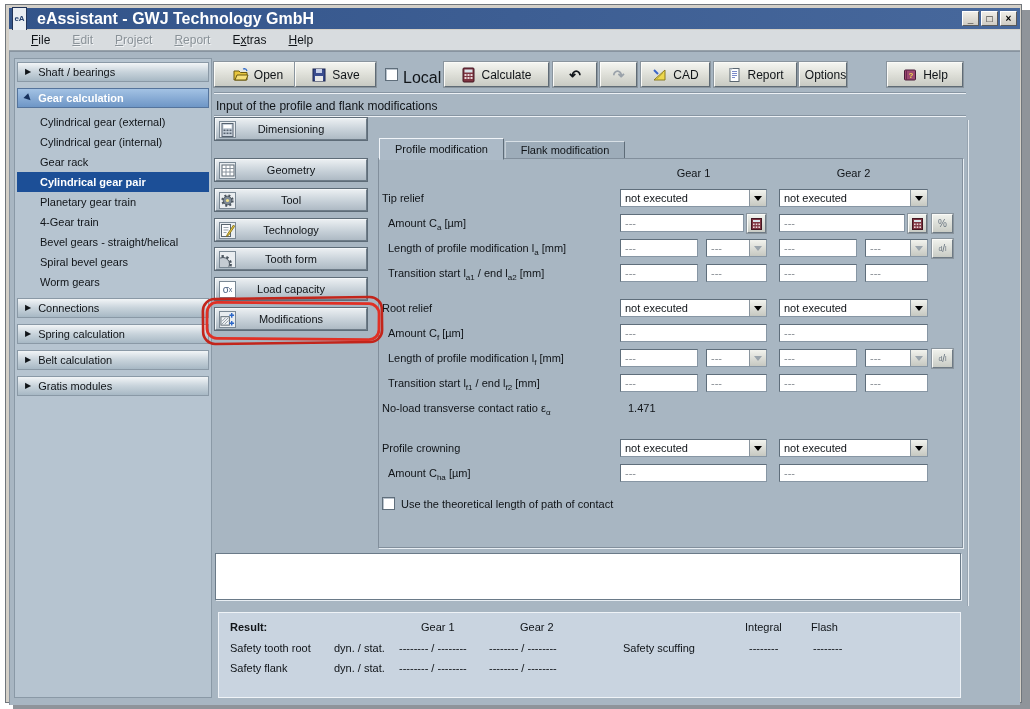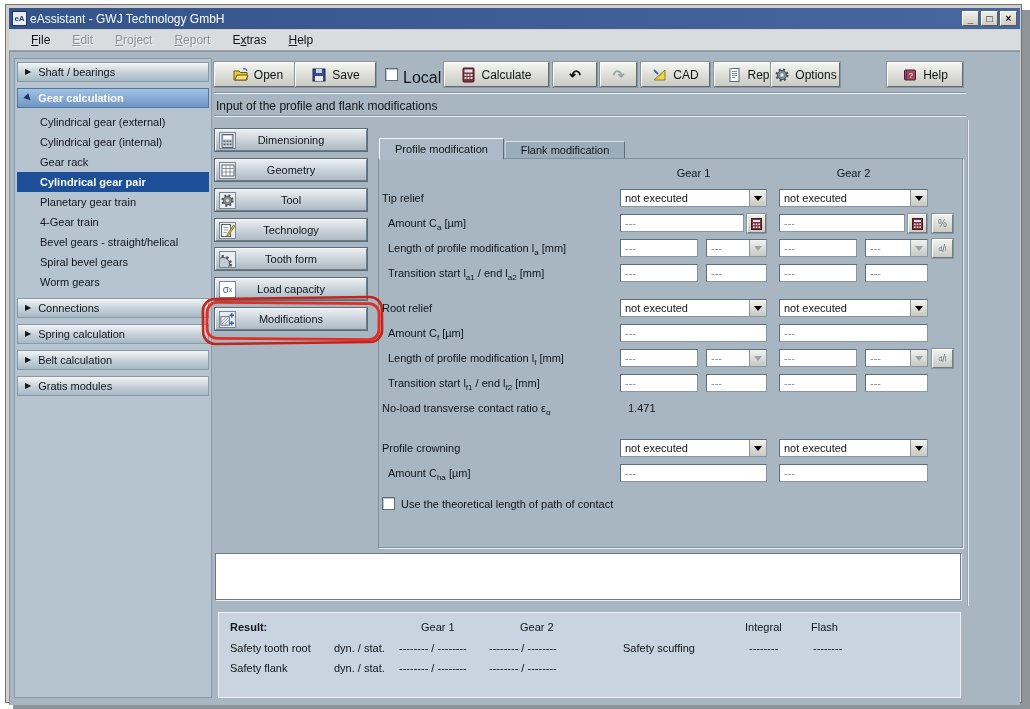--- a/index.html
+++ b/index.html
@@ -7,24 +7,24 @@
               font-family:"Liberation Sans", sans-serif; font-size:11px; color:#101418; }
   .abs { position:absolute; }
 
   
   #window { position:absolute; left:5px; top:4px; width:1017px; height:699px;
             background:#D4D0C8; border:1px solid #70767C;
             box-shadow:8px 6px 0 0 #8F949A; }
   #titlebar { position:absolute; left:3px; top:3px; width:1011px; height:21px;
               background:linear-gradient(90deg,#33548A,#47689C);
               display:flex; align-items:center; padding:0 3px; }
-  #app-icon { width:15px; height:15px; background:#E9EDF2; border:1px solid #223458;
+  #app-icon { width:15px; height:24px; background:#E9EDF2; border:1px solid #223458;
               color:#24406E; font-size:8px; font-weight:bold; display:flex;
-              align-items:center; justify-content:center; margin-right:3px; }
-  #title-text { color:#FFFFFF; font-weight:normal; font-size:12px; }
+              align-items:center; justify-content:center; margin-right:10px; }
+  #title-text { color:#FFFFFF; font-weight:bold; font-size:16px; }
   .winbtn { width:17px; height:15px; background:linear-gradient(180deg,#F0EEE8,#CFCCC4);
             border:1px solid; border-color:#FFFFFF #5A5A5A #5A5A5A #FFFFFF;
             display:flex; align-items:center; justify-content:center;
             font-size:10px; font-weight:bold; color:#000; margin-left:2px; line-height:1; }
   #win-controls { margin-left:auto; display:flex; }
   #menubar { position:absolute; left:3px; top:25px; width:1011px; height:21px;
              background:#D8DCDF; border-bottom:1px solid #96A0A8;
              display:flex; align-items:center; font-size:12px; }
   .menu-item { padding:10px 8px; margin-right:6px; color:#101418; }
   .menu-item.disabled { color:#8A9298; text-shadow:1px 1px 0 #F0F2F4; }
@@ -222,42 +222,42 @@
   <span>CAD</span>
 </div>
 <div class="tb-btn" style="left:714px;width:83px">
   <svg width="15" height="16" viewBox="0 0 15 16">
       <rect x="3" y="1.5" width="9" height="13" fill="#FDFEFE" stroke="#5A6670"></rect>
       <path d="M5 4.5 h5 M5 6.5 h5 M5 8.5 h5 M5 10.5 h3" stroke="#7A8AC8"></path>
       <path d="M3 1.5 l3 0 l-3 3 Z" fill="#BCC6CE"></path>
     </svg>
   <span>Report</span>
 </div>
-<div class="tb-btn" style="left:771px;width:69px">
+<div class="tb-btn" style="left:799px;width:48px">
   <svg width="16" height="16" viewBox="0 0 16 16">
       <circle cx="8" cy="8" r="4.6" fill="#7E8A96" stroke="#4A545E"></circle>
       <circle cx="8" cy="8" r="5.4" fill="none" stroke="#4A545E" stroke-width="2.4" stroke-dasharray="2 2.3"></circle>
       <circle cx="8" cy="8" r="1.7" fill="#E8ECF0"></circle>
     </svg>
   <span>Options</span>
 </div>
 <div class="tb-btn" style="left:887px;width:76px">
   <svg width="16" height="16" viewBox="0 0 16 16">
       <rect x="2.5" y="3" width="11" height="10" rx="1" fill="#9C4870" stroke="#4A1C38"></rect>
       <path d="M4.5 3 v10" stroke="#6E2850"></path>
       <text x="9" y="11" font-size="8" font-weight="bold" fill="#F2DA4E" text-anchor="middle">?</text>
     </svg>
   <span>Help</span>
 </div>
 <div class="groove" style="left:214px;top:92px;width:752px"></div>
 <span class="lab" style="left:216px;top:99px;font-size:12px">Input of the profile and flank modifications</span>
 <div class="groove" style="left:214px;top:115px;width:752px"></div>
 <div id="vdivider"></div>
 
-<div class="mod-btn" style="top:129px">
+<div class="mod-btn" style="top:118px">
   <span class="mod-ico">
       <svg width="13" height="14" viewBox="0 0 13 14">
         <rect x="1" y="0.5" width="11" height="13" fill="#C9D2DC" stroke="#55616E"></rect>
         <rect x="2.5" y="2" width="8" height="3" fill="#FFFFFF"></rect>
         <g fill="#55616E">
           <rect x="2.5" y="6.5" width="2" height="1.6"></rect>
           <rect x="5.5" y="6.5" width="2" height="1.6"></rect>
           <rect x="8.5" y="6.5" width="2" height="1.6"></rect>
           <rect x="2.5" y="9.5" width="2" height="1.6"></rect>
           <rect x="5.5" y="9.5" width="2" height="1.6"></rect>

